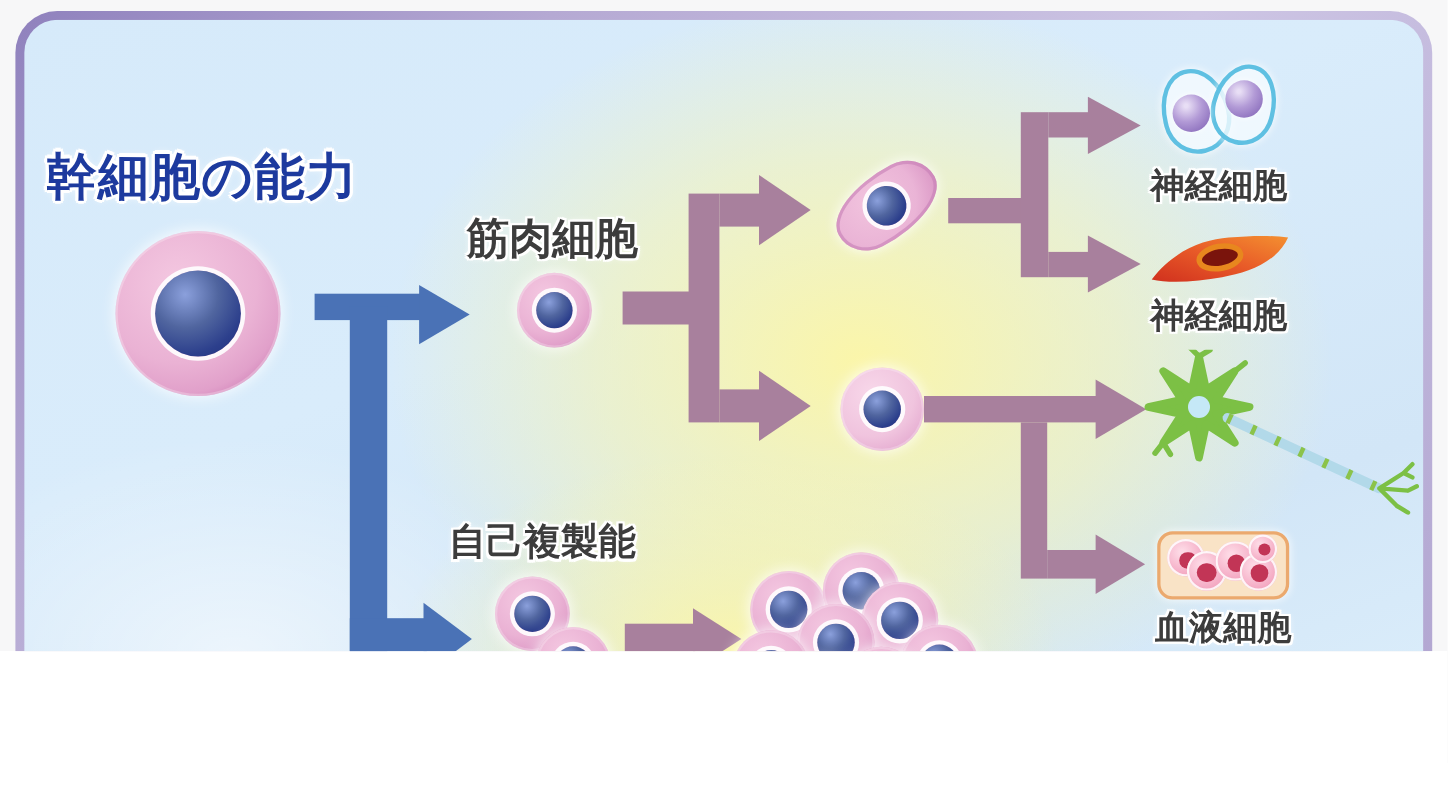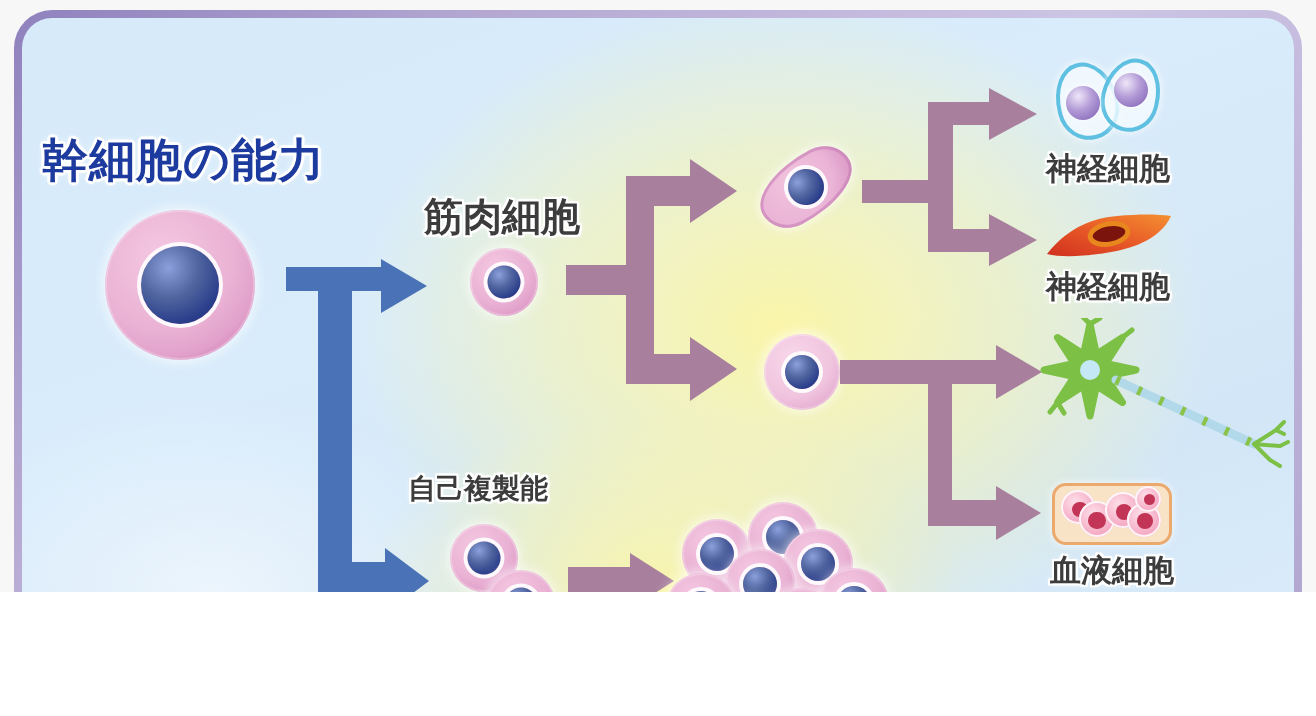--- a/index.html
+++ b/index.html
@@ -144,21 +144,21 @@
       </div>
     <div class="bcell" style="left:72px;top:17px;width:34px;height:34px;">
         <div class="bnuc" style="left:30%;top:30%;width:46%;height:46%;"></div>
       </div>
     <div class="bcell" style="left:80px;top:0px;width:26px;height:26px;">
         <div class="bnuc" style="left:34%;top:30%;width:44%;height:44%;"></div>
       </div>
   </div>
   <div class="lbl" style="left:1050px;top:550px;font-size:31px;">血液細胞</div>
 
-  <div class="lbl" style="left:408px;top:470px;font-size:28px;">自己複製能</div>
+  <div class="lbl" style="left:408px;top:470px;font-size:34px;">自己複製能</div>
   <div class="cell" style="left:450px;top:524px;width:68px;height:68px;">
     <div class="nuc" style="width:33px;height:33px;"></div>
   </div>
   <div class="cell" style="left:487px;top:570px;width:68px;height:68px;">
     <div class="nuc" style="width:33px;height:33px;"></div>
   </div>
   <div class="bar mauve" style="left:568px;top:567px;width:64px;height:28px;"></div>
   <div class="ah" style="left:630px;top:553px;border-width:28px 0 28px 44px;border-color:transparent transparent transparent #a8809d;"></div>
 
   <div>

